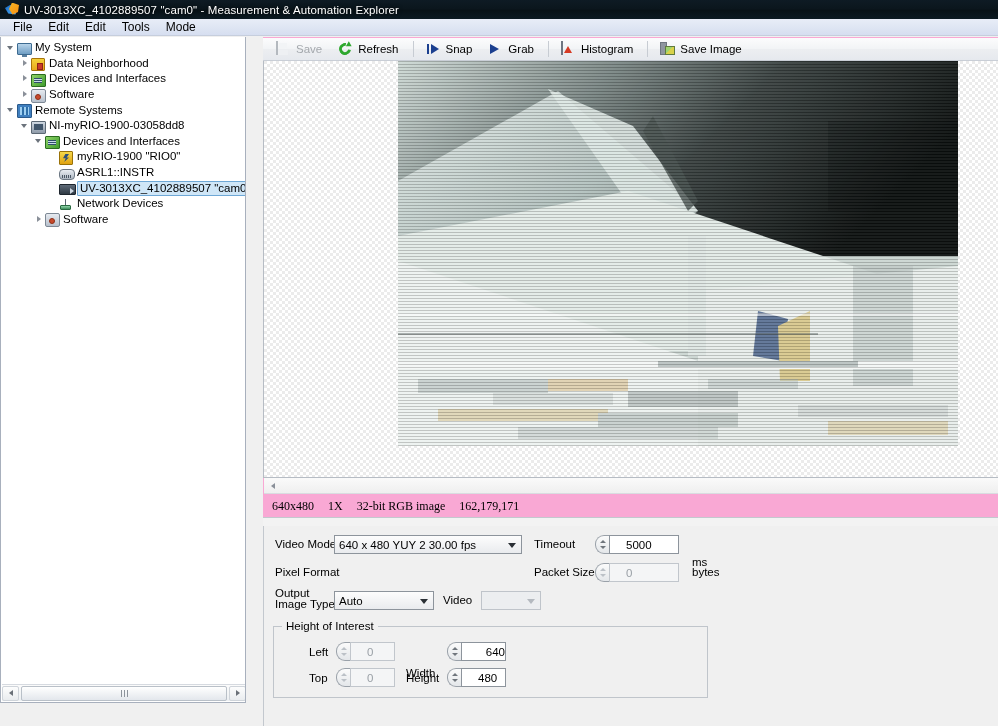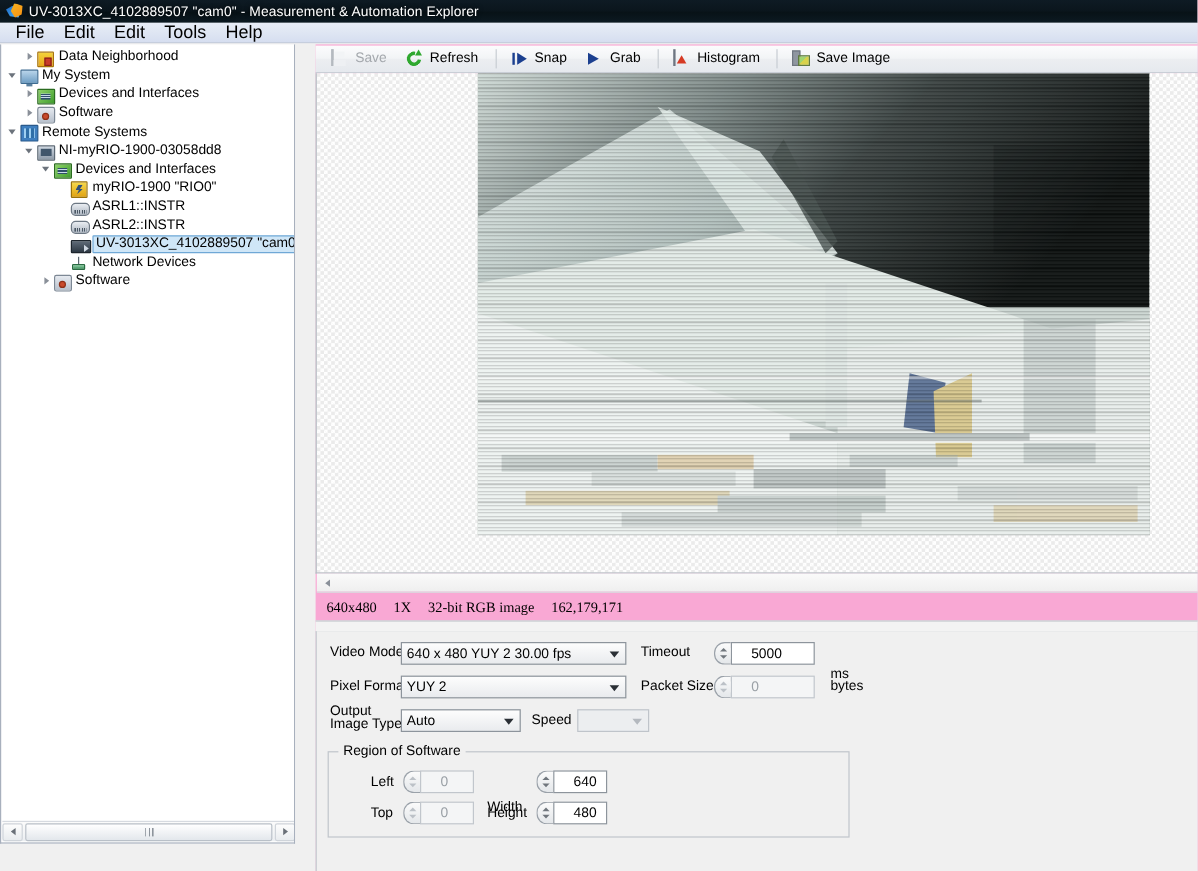--- a/index.html
+++ b/index.html
@@ -27,21 +27,21 @@
   .tb-title{color:#ffffff;font-size:11.5px;letter-spacing:0.1px;white-space:nowrap;
      text-shadow:0 0 4px rgba(0,0,0,.9);}
 
   
   .menubar{
     position:absolute;left:0;top:19px;width:998px;height:17px;
     background:linear-gradient(to bottom,#e8edf7 0%,#dfe6f3 50%,#d6def0 100%);
     border-bottom:1px solid #c6cedd;
     display:flex;align-items:center;padding-left:5px;box-sizing:border-box;
   }
-  .menubar .mi{padding:1px 8px;font-size:15px;color:#000;white-space:nowrap;cursor:default;}
+  .menubar .mi{padding:1px 8px;font-size:12px;color:#000;white-space:nowrap;cursor:default;}
 
   
   .leftpane{
     position:absolute;left:0;top:37px;width:246px;height:666px;
     background:#ffffff;border:1px solid #a8b0bd;border-top:none;box-sizing:border-box;
     overflow:hidden;
   }
   .tree{padding:3px 0 0 0;}
   .trow{display:flex;align-items:center;height:15.6px;white-space:nowrap;cursor:default;padding-left:2px;}
   .trow .exp{width:12px;height:12px;flex:none;position:relative;}
@@ -227,56 +227,56 @@
         <div class="g2"></div>
     </div>
     <div class="tb-title">UV-3013XC_4102889507 "cam0" - Measurement &amp; Automation Explorer</div>
   </div>
 
   <div class="menubar">
     <div class="mi">File</div>
     <div class="mi">Edit</div>
     <div class="mi">Edit</div>
     <div class="mi">Tools</div>
-    <div class="mi">Help</div>
+    <div class="mi">Mode</div>
   </div>
 
   <div class="leftpane">
     <div class="tree" id="tree-root">
+        <div class="trow" style="padding-left: 4px;">
+          <span class="exp open"></span>
+          <span class="ico">
+            <span class="ic-monitor" style="position: absolute;"></span>
+          </span>
+          <span class="lbl">My System</span>
+        </div>
         <div class="trow" style="padding-left: 18px;">
           <span class="exp closed"></span>
           <span class="ico">
             <span class="ic-datanb" style="position: absolute;"></span>
           </span>
           <span class="lbl">Data Neighborhood</span>
         </div>
+        <div class="trow" style="padding-left: 18px;">
+          <span class="exp closed"></span>
+          <span class="ico">
+            <span class="ic-devices" style="position: absolute;"></span>
+          </span>
+          <span class="lbl">Devices and Interfaces</span>
+        </div>
+        <div class="trow" style="padding-left: 18px;">
+          <span class="exp closed"></span>
+          <span class="ico">
+            <span class="ic-software" style="position: absolute;"></span>
+          </span>
+          <span class="lbl">Software</span>
+        </div>
         <div class="trow" style="padding-left: 4px;">
           <span class="exp open"></span>
           <span class="ico">
-            <span class="ic-monitor" style="position: absolute;"></span>
-          </span>
-          <span class="lbl">My System</span>
-        </div>
-        <div class="trow" style="padding-left: 18px;">
-          <span class="exp closed"></span>
-          <span class="ico">
-            <span class="ic-devices" style="position: absolute;"></span>
-          </span>
-          <span class="lbl">Devices and Interfaces</span>
-        </div>
-        <div class="trow" style="padding-left: 18px;">
-          <span class="exp closed"></span>
-          <span class="ico">
-            <span class="ic-software" style="position: absolute;"></span>
-          </span>
-          <span class="lbl">Software</span>
-        </div>
-        <div class="trow" style="padding-left: 4px;">
-          <span class="exp open"></span>
-          <span class="ico">
             <span class="ic-remote" style="position: absolute;"></span>
           </span>
           <span class="lbl">Remote Systems</span>
         </div>
         <div class="trow" style="padding-left: 18px;">
           <span class="exp open"></span>
           <span class="ico">
             <span class="ic-myrio-sys" style="position: absolute;"></span>
           </span>
           <span class="lbl">NI-myRIO-1900-03058dd8</span>
@@ -294,27 +294,20 @@
             <span class="ic-rio" style="position: absolute;"></span>
           </span>
           <span class="lbl">myRIO-1900 "RIO0"</span>
         </div>
         <div class="trow" style="padding-left: 46px;">
           <span class="exp"></span>
           <span class="ico">
             <span class="ic-serial" style="position: absolute;"></span>
           </span>
           <span class="lbl">ASRL1::INSTR</span>
-        </div>
-        <div class="trow" style="padding-left: 46px;">
-          <span class="exp"></span>
-          <span class="ico">
-            <span class="ic-serial" style="position: absolute;"></span>
-          </span>
-          <span class="lbl">ASRL2::INSTR</span>
         </div>
         <div class="trow sel" style="padding-left: 46px;">
           <span class="exp"></span>
           <span class="ico">
             <span class="ic-camera" style="position: absolute;"></span>
           </span>
           <span class="lbl">UV-3013XC_4102889507 "cam0</span>
         </div>
         <div class="trow" style="padding-left: 46px;">
           <span class="exp"></span>
@@ -455,36 +448,32 @@
         <span class="lab">Video Mode</span>
       </div>
       <div class="combo" style="position:absolute;left:70px;top:9px;width:188px;">
         <span>640 x 480 YUY 2 30.00 fps</span>
         <span class="arw"></span>
       </div>
 
       <div class="fld" style="left:11px;top:40px;">
         <span class="lab">Pixel Format</span>
       </div>
-      <div class="combo" style="position:absolute;left:70px;top:37px;width:188px;">
-        <span>YUY 2</span>
-        <span class="arw"></span>
-      </div>
 
       <div style="position:absolute;left:11px;top:62px;">
         <div class="lab2">Output</div>
         <div class="lab2">Image Type</div>
       </div>
       <div class="combo" style="position:absolute;left:70px;top:65px;width:100px;">
         <span>Auto</span>
         <span class="arw"></span>
       </div>
 
       <div class="fld" style="left:179px;top:68px;">
-        <span class="lab">Speed</span>
+        <span class="lab">Video</span>
       </div>
       <div class="combo dis" style="position:absolute;left:217px;top:65px;width:60px;">
         <span></span>
         <span class="arw"></span>
       </div>
 
       <div class="fld" style="left:270px;top:12px;">
         <span class="lab">Timeout</span>
       </div>
       <div class="spin" style="position:absolute;left:331px;top:9px;">
@@ -500,42 +489,42 @@
       </div>
       <div class="spin" style="position:absolute;left:331px;top:37px;">
         <div class="spinbtn dis"></div>
         <div class="txtbox dis" style="width:70px;">
           <span>0</span>
         </div>
       </div>
       <span class="unit" style="position:absolute;left:421px;top:40px;">bytes</span>
 
       <div class="group" style="left:9px;top:100px;width:435px;height:72px;">
-        <span class="gtitle">Region of Software</span>
+        <span class="gtitle">Height of Interest</span>
 
         <span class="lab" style="position:absolute;left:35px;top:19px;">Left</span>
         <div class="spin" style="position:absolute;left:62px;top:15px;">
           <div class="spinbtn dis"></div>
           <div class="txtbox dis" style="width:45px;">
             <span>0</span>
           </div>
         </div>
 
         <span class="lab" style="position:absolute;left:35px;top:45px;">Top</span>
         <div class="spin" style="position:absolute;left:62px;top:41px;">
           <div class="spinbtn dis"></div>
           <div class="txtbox dis" style="width:45px;">
             <span>0</span>
           </div>
         </div>
 
         <span class="lab" style="position:absolute;left:132px;top:19px;margin-top:21px;">Width</span>
         <div class="spin" style="position:absolute;left:173px;top:15px;">
           <div class="spinbtn"></div>
-          <div class="txtbox" style="width:45px;">
+          <div class="txtbox" style="width:45px;justify-content:flex-end;">
             <span>640</span>
           </div>
         </div>
 
         <span class="lab" style="position:absolute;left:132px;top:45px;">Height</span>
         <div class="spin" style="position:absolute;left:173px;top:41px;">
           <div class="spinbtn"></div>
           <div class="txtbox" style="width:45px;">
             <span>480</span>
           </div>

